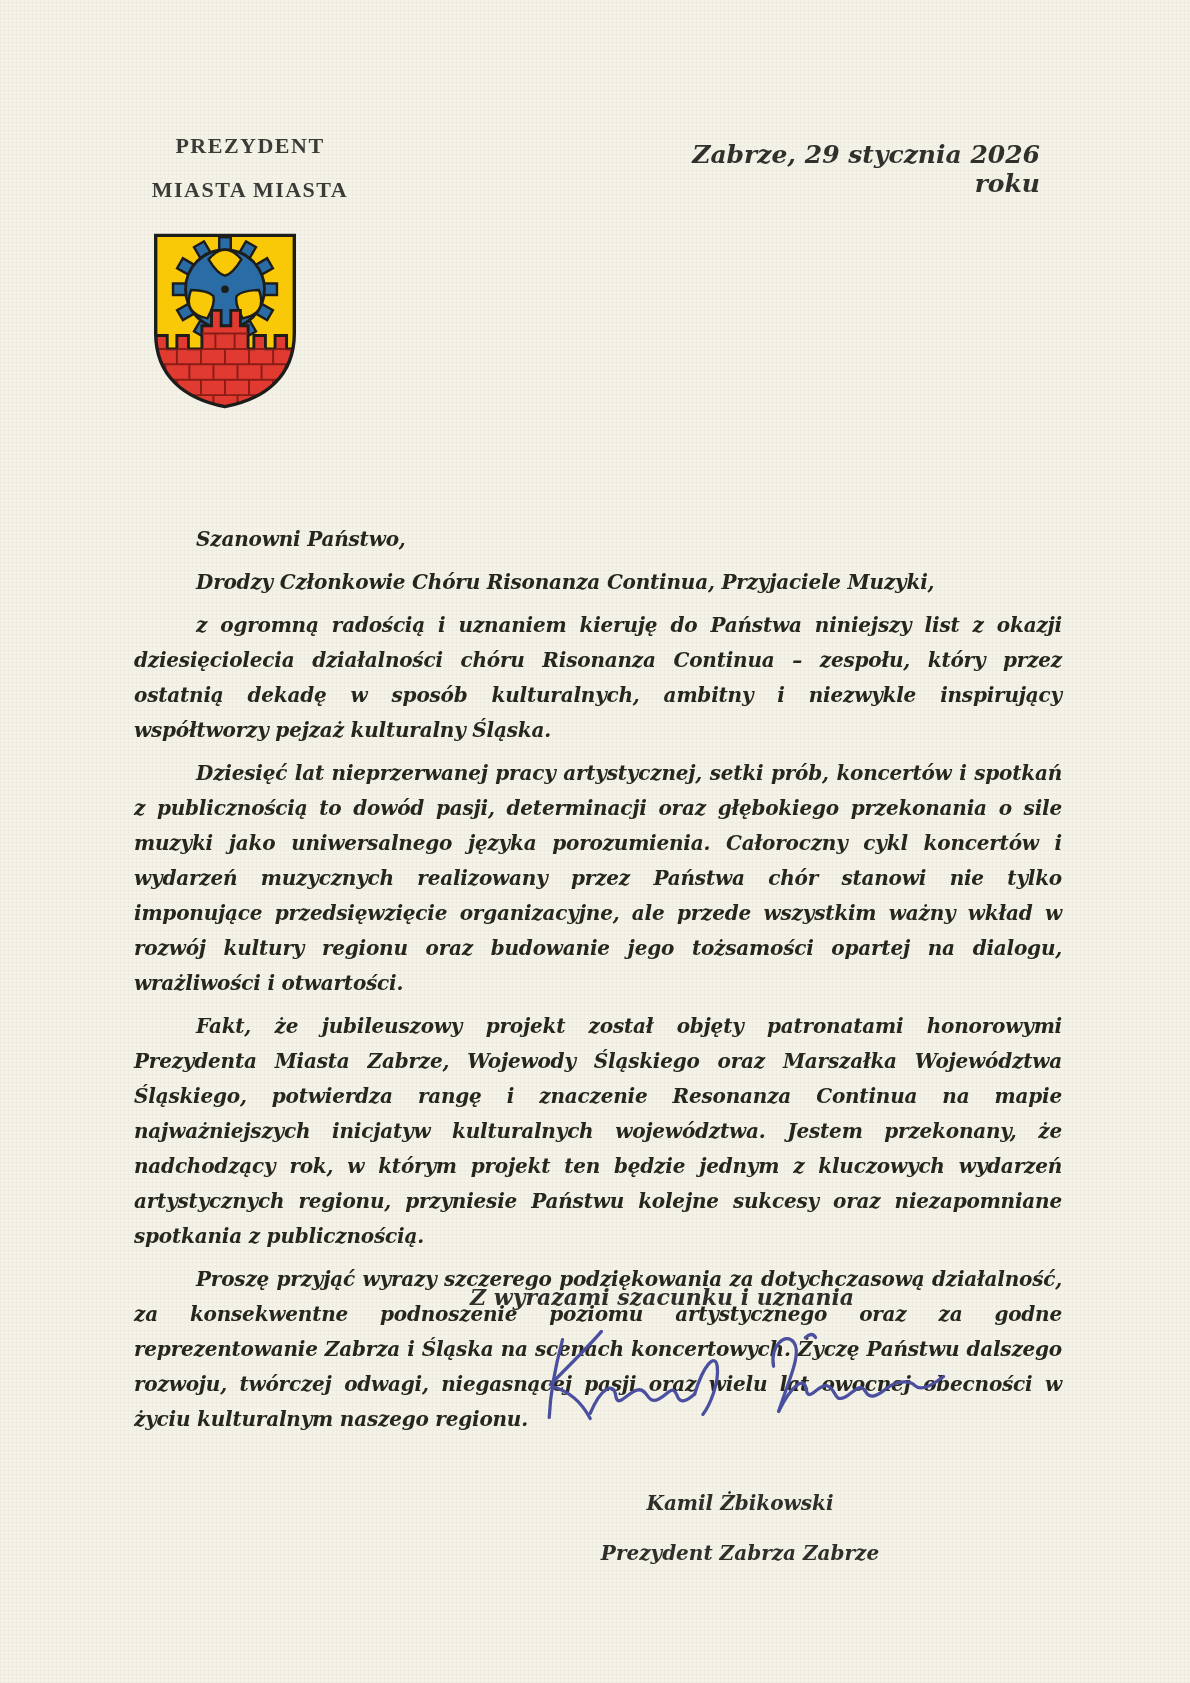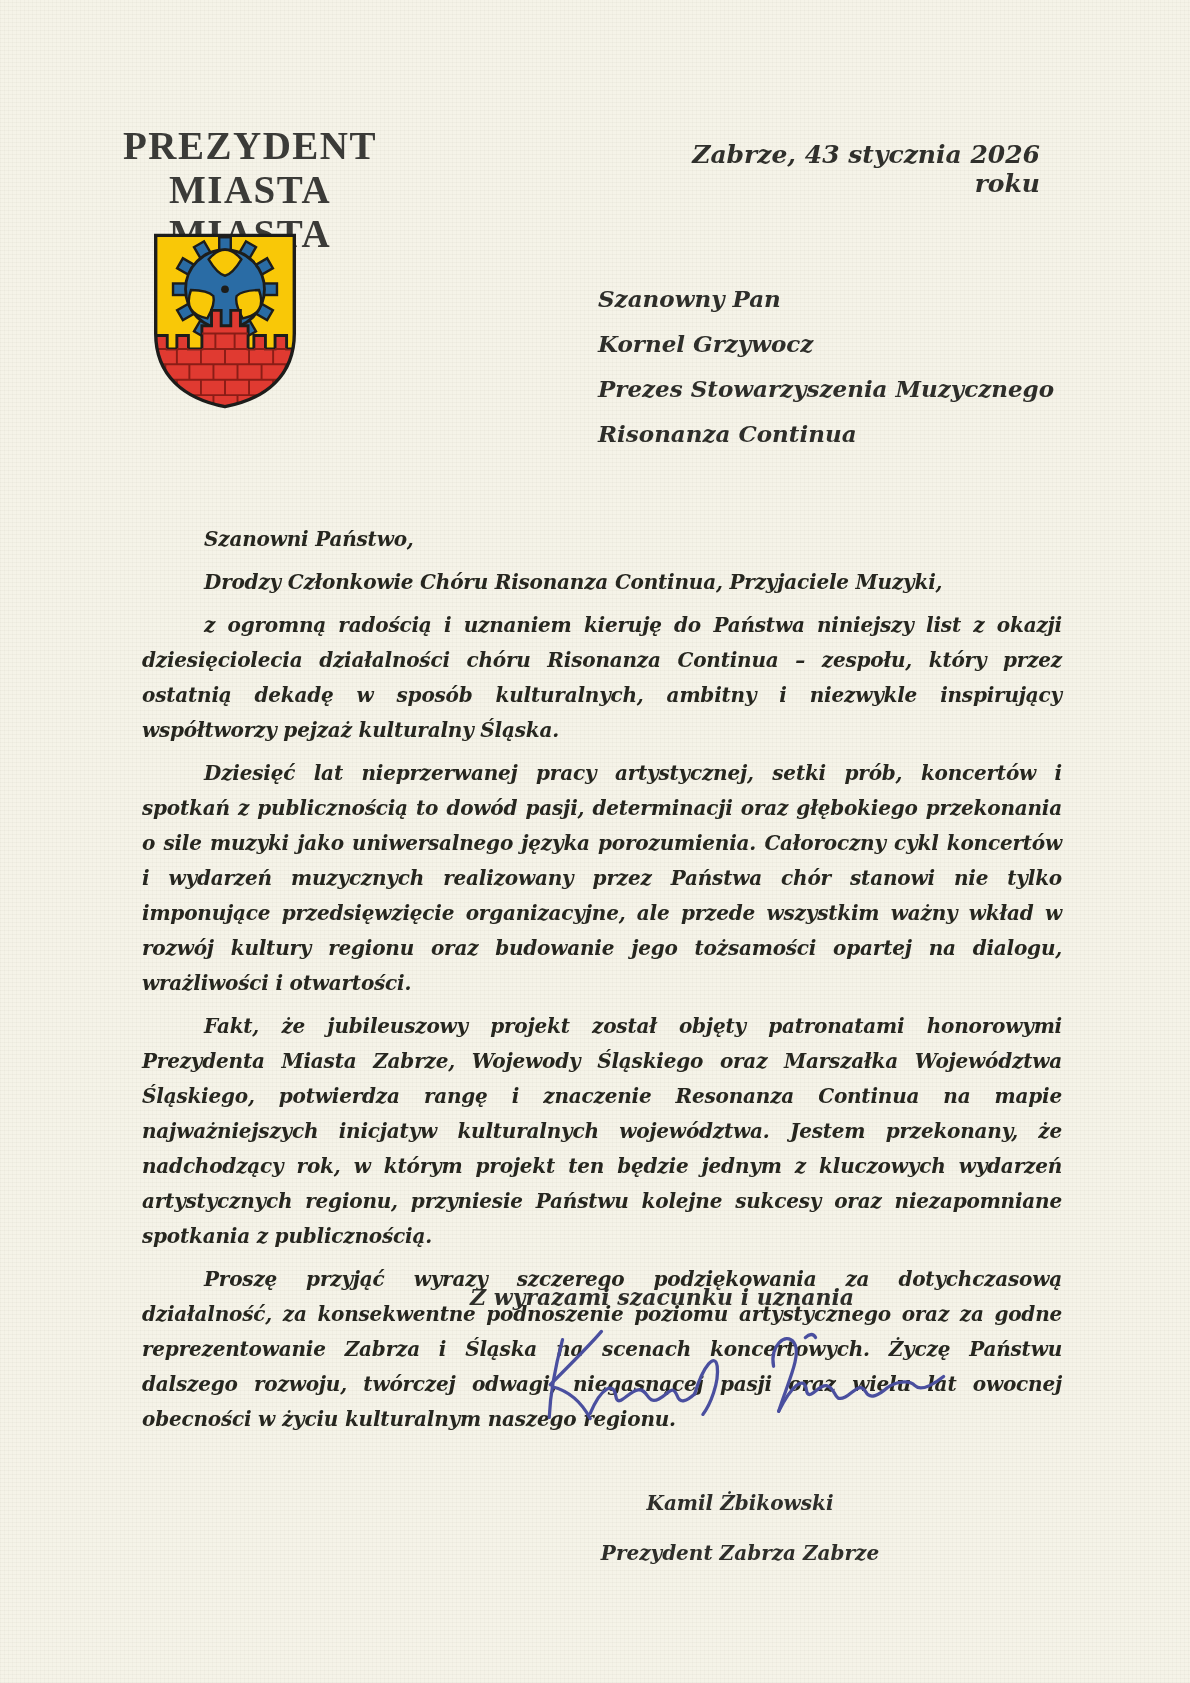--- a/index.html
+++ b/index.html
@@ -15,21 +15,21 @@
     color:#2b2b28;
     overflow:hidden;
     font-family:"DejaVu Serif","Liberation Serif",serif;
   }
 
   
   .sender {
     position:absolute; left:105px; top:124px; width:290px;
     text-align:center;
     font-family:"Liberation Serif","DejaVu Serif",serif;
-    font-weight:bold; font-size:39px; line-height:44px;
+    font-weight:bold; font-size:22px; line-height:44px;
     letter-spacing:1.5px; color:#3b3b38;
   }
   .dateline {
     position:absolute; left:640px; top:140px; width:400px;
     text-align:right;
     font-style:italic; font-weight:bold; font-size:25px; color:#30302c;
   }
   .arms { position:absolute; left:148px; top:228px; width:154px; height:186px; }
 
   
@@ -38,21 +38,21 @@
     font-style:italic; font-weight:bold; font-size:23px; line-height:45px;
     color:#2e2e2a;
   }
 
   
   .body {
     position:absolute; left:130px; top:522px; width:932px;
     font-style:italic; font-weight:600; font-size:20px; line-height:35px;
     letter-spacing:-0.2px; color:#26261f;
   }
-  .body p { margin:0 0 8px 12px; text-indent:62px; }
+  .body p { margin:0 0 8px 4px; text-indent:62px; }
   .body p.greeting { text-align:left; }
   .body p.para { text-align:justify; }
 
   
   .valediction {
     position:absolute; left:470px; top:1284px; width:520px;
     text-align:left;
     font-style:italic; font-weight:bold; font-size:22px; color:#2e2e2a;
   }
   .signature { position:absolute; left:540px; top:1322px; width:420px; height:110px; }
@@ -66,21 +66,21 @@
 </head>
 <body>
 
 <div class="page">
 
   <div class="sender">
     <div>PREZYDENT</div>
     <div>MIASTA MIASTA</div>
   </div>
 
-  <div class="dateline">Zabrze, 43 stycznia 2026 roku</div>
+  <div class="dateline">Zabrze, 29 stycznia 2026 roku</div>
 
   <div class="arms">
     <svg width="154" height="186" viewBox="0 0 160 190">
       <defs>
         <clipPath id="shieldClip">
           <path d="M8,6 L152,6 L152,108 C152,152 122,176 80,184 C38,176 8,152 8,108 Z"></path>
         </clipPath>
         <clipPath id="wallClip">
           <path d="M8,190 L8,110 L20,110 L20,124 L30,124 L30,110 L42,110 L42,124 L56,124 L56,100 L66,100 L66,84 L76,84 L76,100 L86,100 L86,84 L96,84 L96,100 L104,100 L104,124 L110,124 L110,110 L122,110 L122,124 L132,124 L132,110 L144,110 L144,124 L152,124 L152,190 Z"></path>
         </clipPath>
@@ -127,26 +127,20 @@
               <path d="M70,108 V124 M90,108 V124"></path>
             </g>
           </g>
         </g>
       </g>
 
       <path d="M8,6 L152,6 L152,108 C152,152 122,176 80,184 C38,176 8,152 8,108 Z" fill="none" stroke-width="3.5" stroke="#1d1d1b"></path>
     </svg>
   </div>
 
-  <div class="recipient">
-    <div>Szanowny Pan</div>
-    <div>Kornel Grzywocz</div>
-    <div>Prezes Stowarzyszenia Muzycznego</div>
-    <div>Risonanza Continua</div>
-  </div>
 
   <div class="body">
     <p class="greeting">Szanowni Państwo,</p>
     <p class="greeting">Drodzy Członkowie Chóru Risonanza Continua, Przyjaciele Muzyki,</p>
     <p class="para">z ogromną radością i uznaniem kieruję do Państwa niniejszy list z okazji dziesięciolecia działalności chóru Risonanza Continua – zespołu, który przez ostatnią dekadę w sposób kulturalnych, ambitny i niezwykle inspirujący współtworzy pejzaż kulturalny Śląska.</p>
     <p class="para">Dziesięć lat nieprzerwanej pracy artystycznej, setki prób, koncertów i spotkań z publicznością to dowód pasji, determinacji oraz głębokiego przekonania o sile muzyki jako uniwersalnego języka porozumienia. Całoroczny cykl koncertów i wydarzeń muzycznych realizowany przez Państwa chór stanowi nie tylko imponujące przedsięwzięcie organizacyjne, ale przede wszystkim ważny wkład w rozwój kultury regionu oraz budowanie jego tożsamości opartej na dialogu, wrażliwości i otwartości.</p>
     <p class="para">Fakt, że jubileuszowy projekt został objęty patronatami honorowymi Prezydenta Miasta Zabrze, Wojewody Śląskiego oraz Marszałka Województwa Śląskiego, potwierdza rangę i znaczenie Resonanza Continua na mapie najważniejszych inicjatyw kulturalnych województwa. Jestem przekonany, że nadchodzący rok, w którym projekt ten będzie jednym z kluczowych wydarzeń artystycznych regionu, przyniesie Państwu kolejne sukcesy oraz niezapomniane spotkania z publicznością.</p>
     <p class="para">Proszę przyjąć wyrazy szczerego podziękowania za dotychczasową działalność, za konsekwentne podnoszenie poziomu artystycznego oraz za godne reprezentowanie Zabrza i Śląska na scenach koncertowych. Życzę Państwu dalszego rozwoju, twórczej odwagi, niegasnącej pasji oraz wielu lat owocnej obecności w życiu kulturalnym naszego regionu.</p>
   </div>
 

